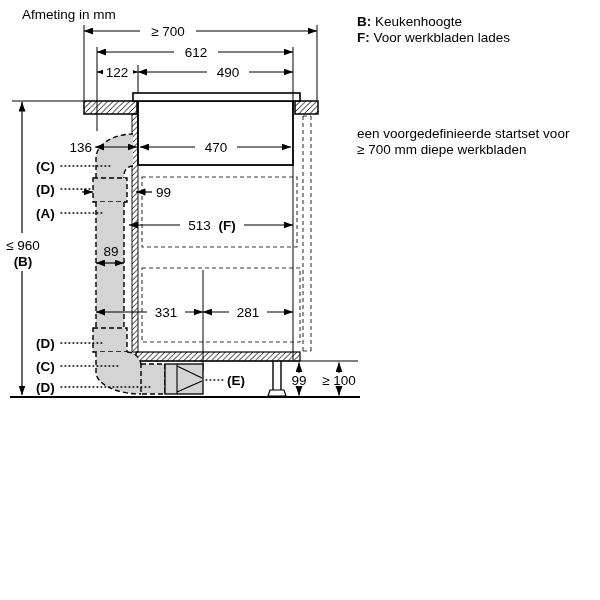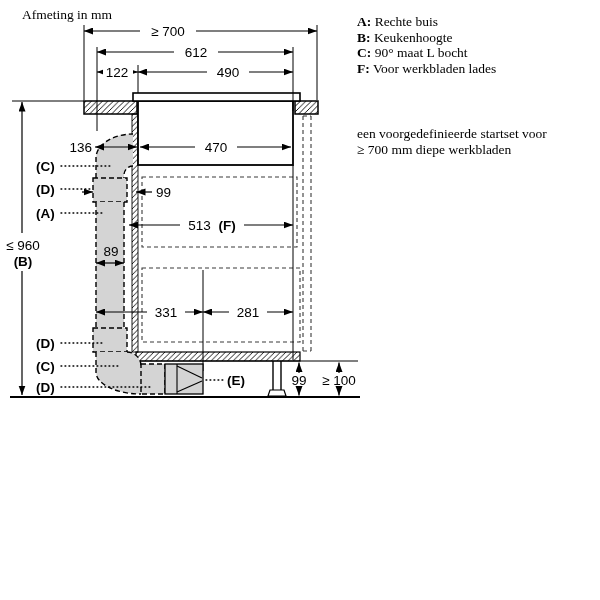--- a/index.html
+++ b/index.html
@@ -1,19 +1,19 @@
 <!DOCTYPE html>
 <html><head>
 <meta charset="utf-8">
 <style>
   html,body{margin:0;padding:0;background:#fff;}
   #stage{position:relative;width:600px;height:600px;background:#ffffff;overflow:hidden;
          font-family:"Liberation Sans",sans-serif;color:#000;}
   #diagram{position:absolute;left:0;top:0;}
-  .txtblock{position:absolute;font-size:13.5px;line-height:15.6px;color:#000;font-family:Liberation Serif, serif;}
+  .txtblock{position:absolute;font-size:13.5px;line-height:15.6px;color:#000;}
   .txtblock b{font-weight:bold;}
   #title{left:22px;top:7px;}
   #legend{left:357px;top:14px;}
   #note{left:357px;top:126px;}
   svg text{font-family:"Liberation Sans",sans-serif;font-size:13.5px;fill:#000;}
   svg text.bold{font-weight:bold;}
 </style>
 </head>
 <body>
 
@@ -211,23 +211,21 @@
       <g>
         <line x1="206" y1="380" x2="224" y2="380" stroke="#000" stroke-width="1.4" stroke-dasharray="0.8 3.2" stroke-linecap="round"></line>
         <text x="227" y="385" class="bold" font-weight="bold">(E)</text>
       </g>
     </g>
   </svg>
 
   <div id="title" class="txtblock">Afmeting in mm</div>
 
   <div id="legend" class="txtblock">
-    <div><b>A:</b> <span>Rechte buis</span></div>
     <div><b>B:</b> <span>Keukenhoogte</span></div>
-    <div><b>C:</b> <span>90° maat L bocht</span></div>
     <div><b>F:</b> <span>Voor werkbladen lades</span></div>
   </div>
 
   <div id="note" class="txtblock">
     <div>een voorgedefinieerde startset voor</div>
     <div>≥ 700 mm diepe werkbladen</div>
   </div>
 
 </div>
 

